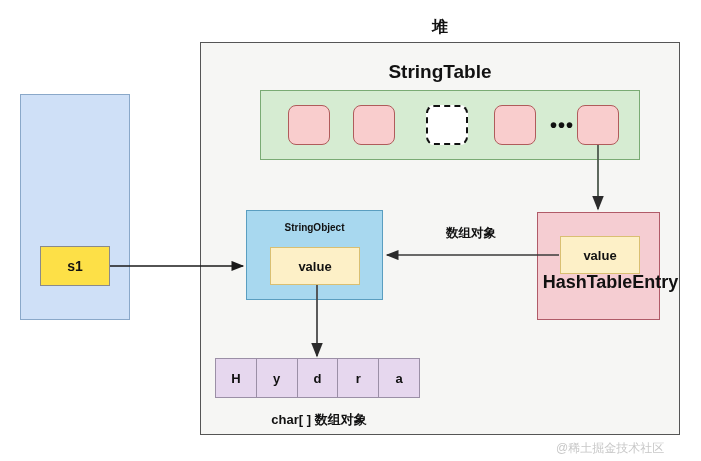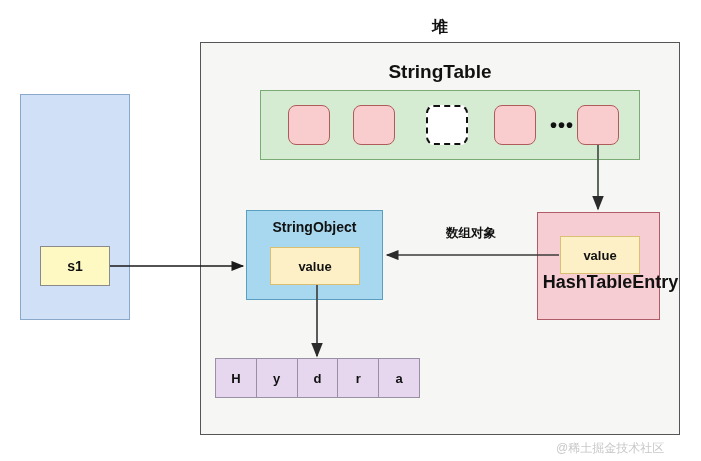--- a/index.html
+++ b/index.html
@@ -36,21 +36,21 @@
     left: 20px; top: 52px; width: 112px; height: 24px;
     font-size: 16px;
   }
   .stack-box {
     left: 20px; top: 94px; width: 110px; height: 226px;
     background: #cfe0f7;
     border: 1px solid #8aa8c9;
   }
   .s1-box {
     left: 40px; top: 246px; width: 70px; height: 40px;
-    background: #fef9c3;
+    background: #fde047;
     border: 1px solid #8a8a8a;
     display: flex; align-items: center; justify-content: center;
     font-size: 14px; font-weight: bold; color: #111111;
   }
 
   
   .heap-title {
     left: 400px; top: 15px; width: 80px; height: 24px;
     font-size: 16px;
   }
@@ -95,21 +95,21 @@
   }
 
   
   .stringobject-box {
     left: 246px; top: 210px; width: 137px; height: 90px;
     background: #a8d8ef;
     border: 1px solid #5a9ec0;
   }
   .stringobject-title {
     left: 246px; top: 216px; width: 137px; height: 22px;
-    font-size: 14px;
+    font-size: 10px;
   }
   .so-value {
     left: 270px; top: 247px; width: 90px; height: 38px;
     background: #fdf0c7;
     border: 1px solid #d9bf72;
     display: flex; align-items: center; justify-content: center;
     font-size: 13px; font-weight: bold; color: #111111;
   }
 
   
@@ -214,20 +214,21 @@
 
   <div class="label ref-label">数组对象</div>
 
   <div class="chararr">
     <div class="cell">H</div>
     <div class="cell">y</div>
     <div class="cell">d</div>
     <div class="cell">r</div>
     <div class="cell">a</div>
   </div>
+  <div class="label chararr-label">char[ ] 数组对象</div>
 
   <svg class="arrow-svg" viewBox="0 0 701 461" xmlns="http://www.w3.org/2000/svg">
     <defs>
       <marker id="ah" markerWidth="9" markerHeight="9" refX="7.2" refY="3.2" orient="auto" markerUnits="strokeWidth">
         <path d="M0,0 L8,3.2 L0,6.4 z" fill="#1a1a1a"></path>
       </marker>
       <marker id="ah-grey" markerWidth="9" markerHeight="9" refX="7.2" refY="3.2" orient="auto" markerUnits="strokeWidth">
         <path d="M0,0 L8,3.2 L0,6.4 z" fill="#2b2b2b"></path>
       </marker>
     </defs>

